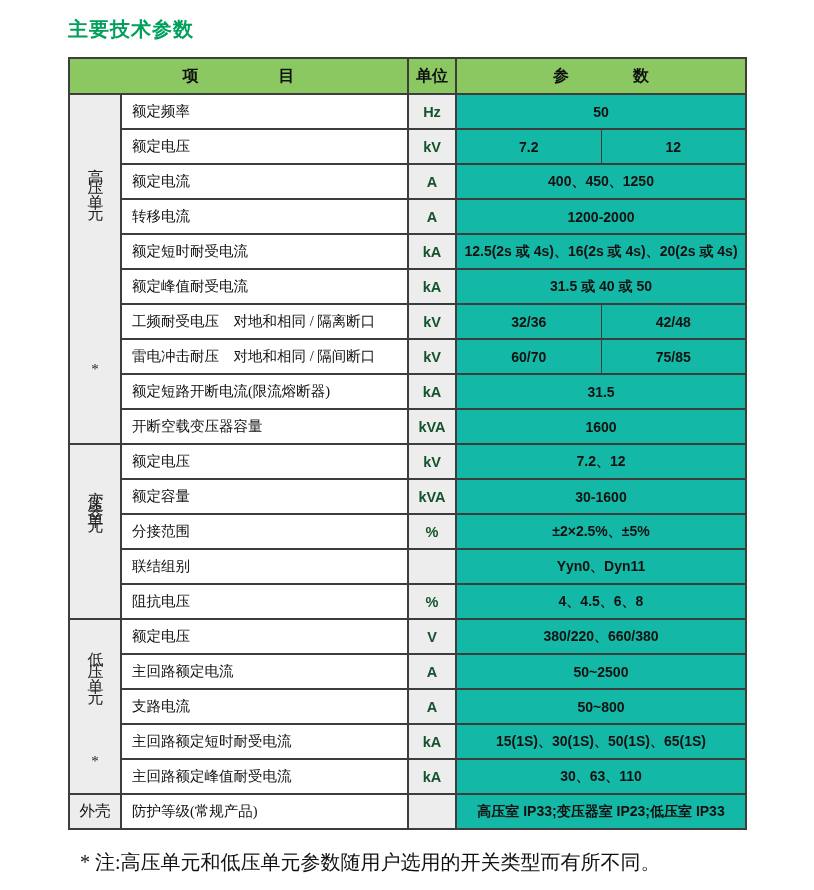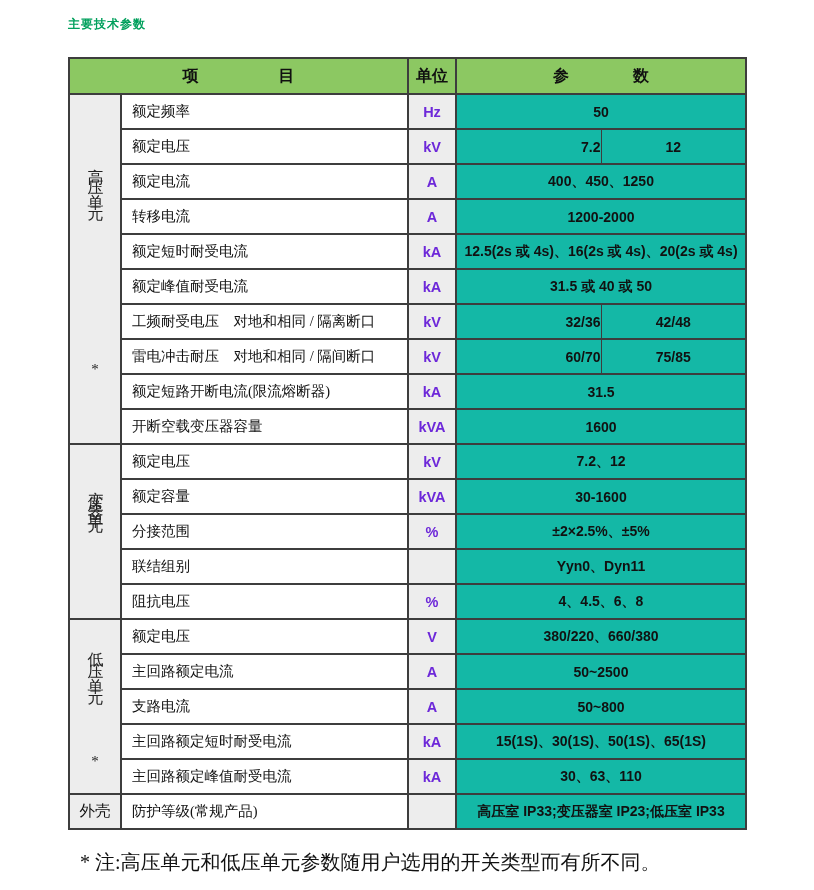--- a/index.html
+++ b/index.html
@@ -4,49 +4,49 @@
 <style>
   html,body { margin:0; padding:0; }
   body {
     width:814px; height:890px; background:#ffffff; position:relative;
     font-family:"Liberation Serif","DejaVu Serif",serif;
     -webkit-font-smoothing:antialiased;
   }
   .page-title {
     position:absolute; left:68px; top:16px;
     font-family:Liberation Sans, sans-serif;
-    font-weight:bold; font-size:12px; letter-spacing:1px; color:#00a05c;
+    font-weight:bold; font-size:20px; letter-spacing:1px; color:#00a05c;
   }
   table.spec-table {
     position:absolute; left:68px; top:57px; width:677px;
     border-collapse:collapse; table-layout:fixed;
     border:2px solid #3d3d3d;
   }
   th, td { border:2px solid #3d3d3d; padding:0; overflow:hidden; }
   th.th {
     background:#8cc862; height:34px; text-align:center;
     font-size:16px; font-weight:bold; color:#101010;
   }
   td { height:33px; }
   .item-cell {
     background:#fff; text-align:left; padding-left:10px;
     font-size:14.5px; color:#111; white-space:nowrap;
   }
   .unit-cell {
     background:#ededed; text-align:center;
     font-family:"Liberation Sans","DejaVu Sans",sans-serif;
-    font-weight:bold; font-size:14.5px; color:#6d28d9;
+    font-weight:bold; font-size:14.5px; color:#14532d;
   }
   .val-cell {
     background:#14b8a6; text-align:center;
     font-family:"Liberation Sans","DejaVu Sans",sans-serif;
     font-weight:bold; font-size:14px; color:#111; white-space:nowrap;
   }
   .val-cell.tight { font-size:14px; }
-  .split-l { border-right-width:1px;text-align:right; }
+  .split-l { border-right-width:1px; }
   .split-r { border-left-width:1px;margin-top:8px; }
   .group-cell { background:#ededed; position:relative; }
   .vlabel {
     position:absolute; left:50%; transform:translateX(-50%);
     writing-mode:vertical-rl; text-orientation:upright;
     font-size:16px; color:#222;
   }
   .vnote {
     position:absolute; left:0; right:0; text-align:center;
     font-size:15px; color:#222;

